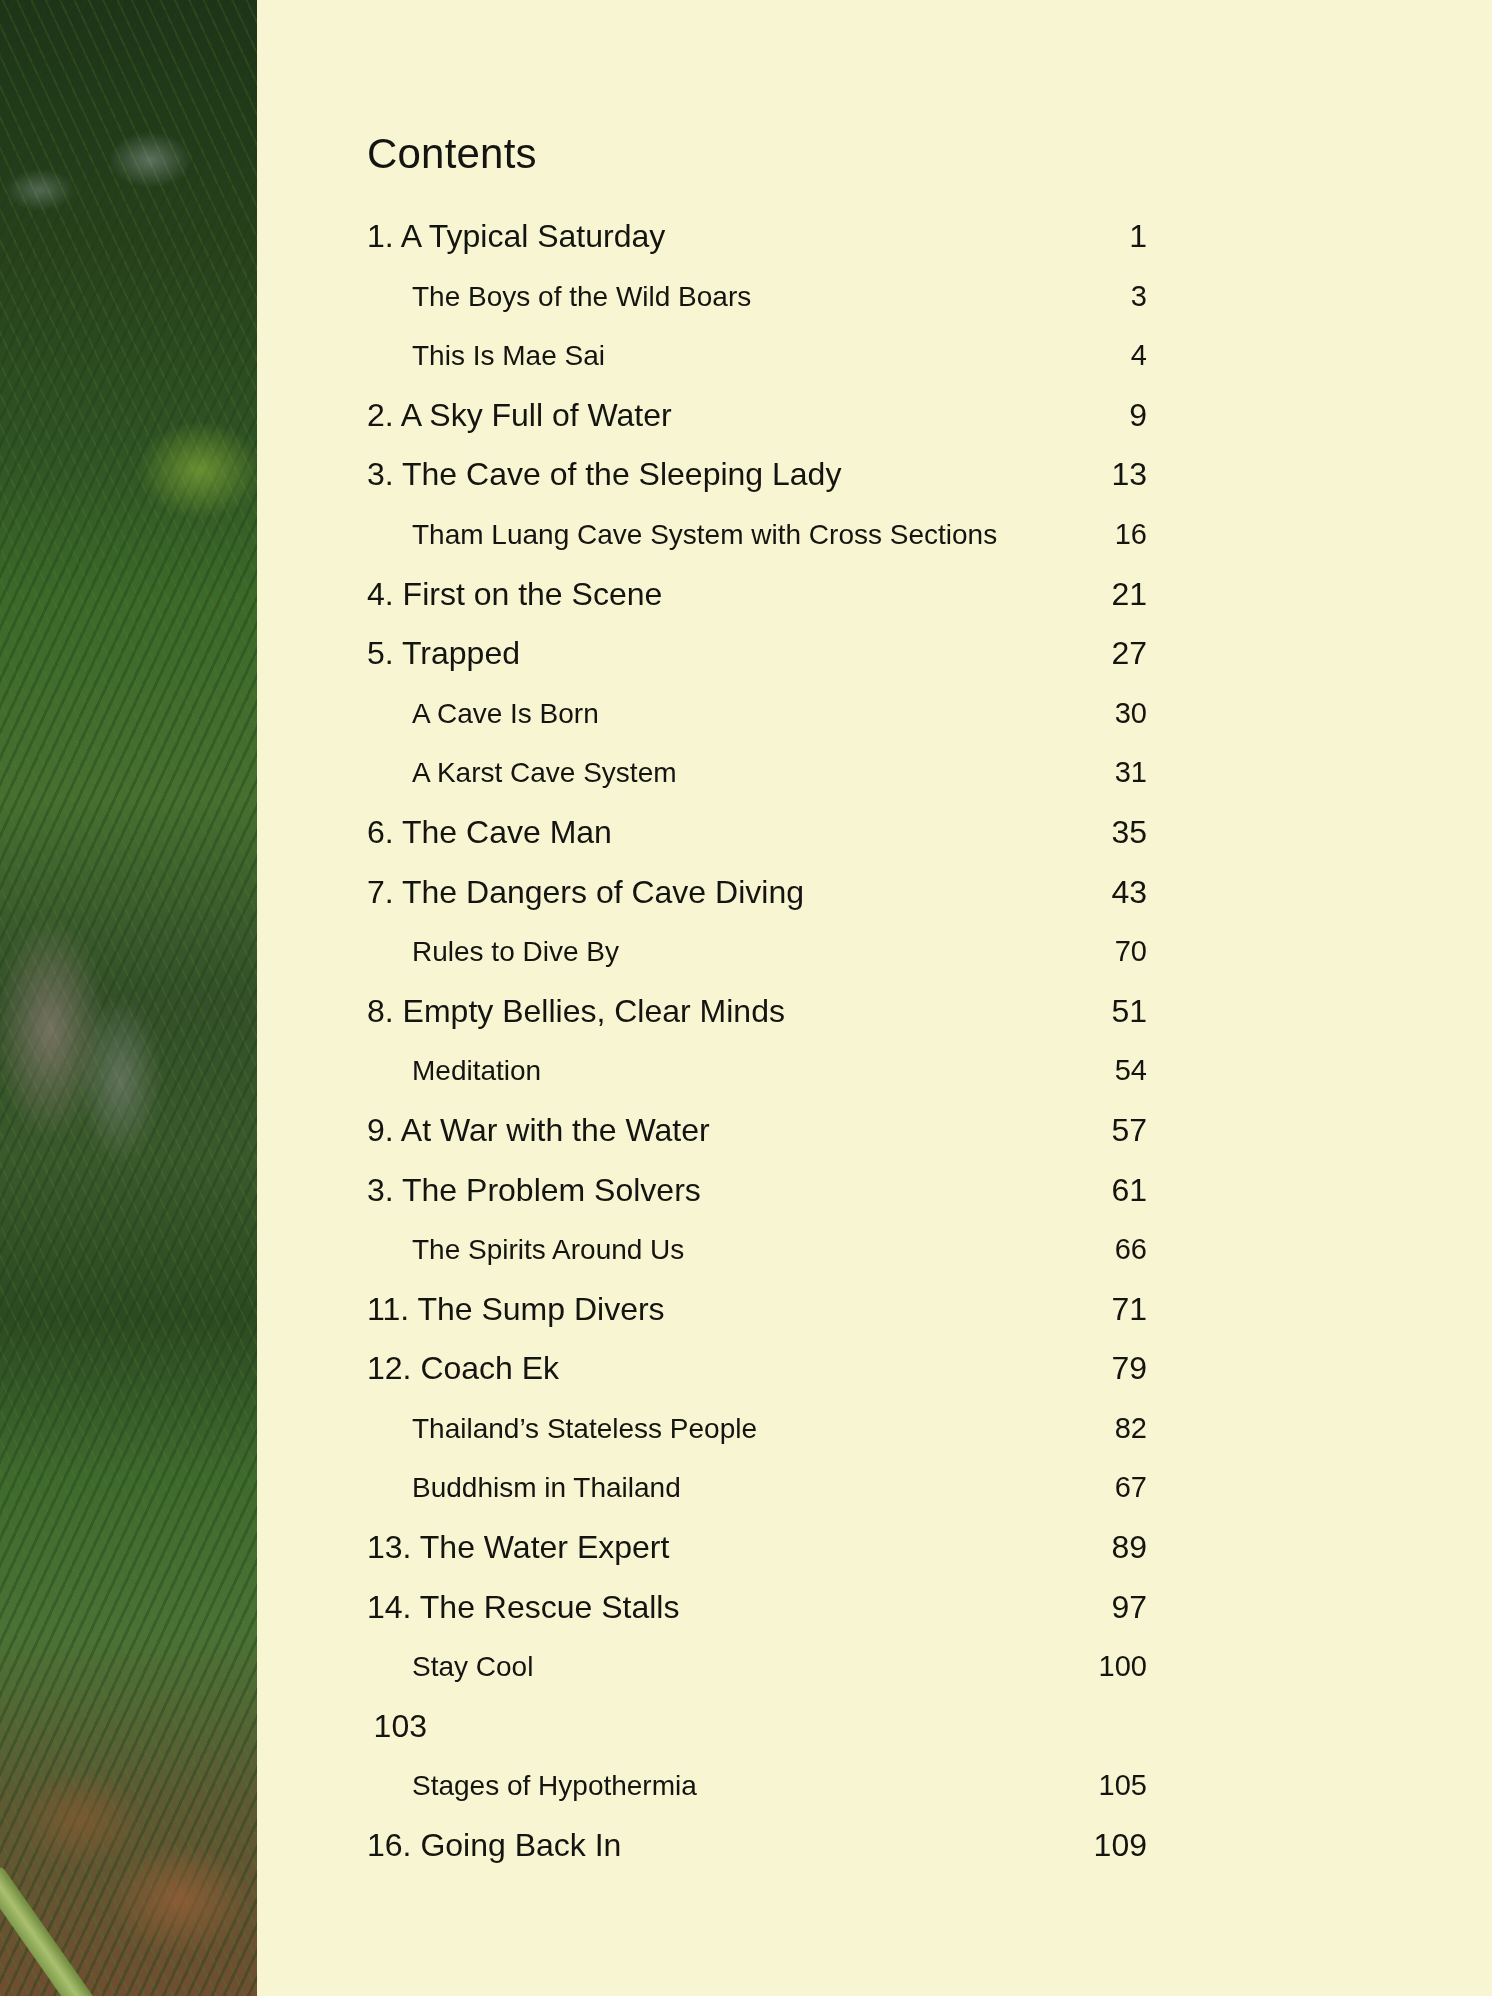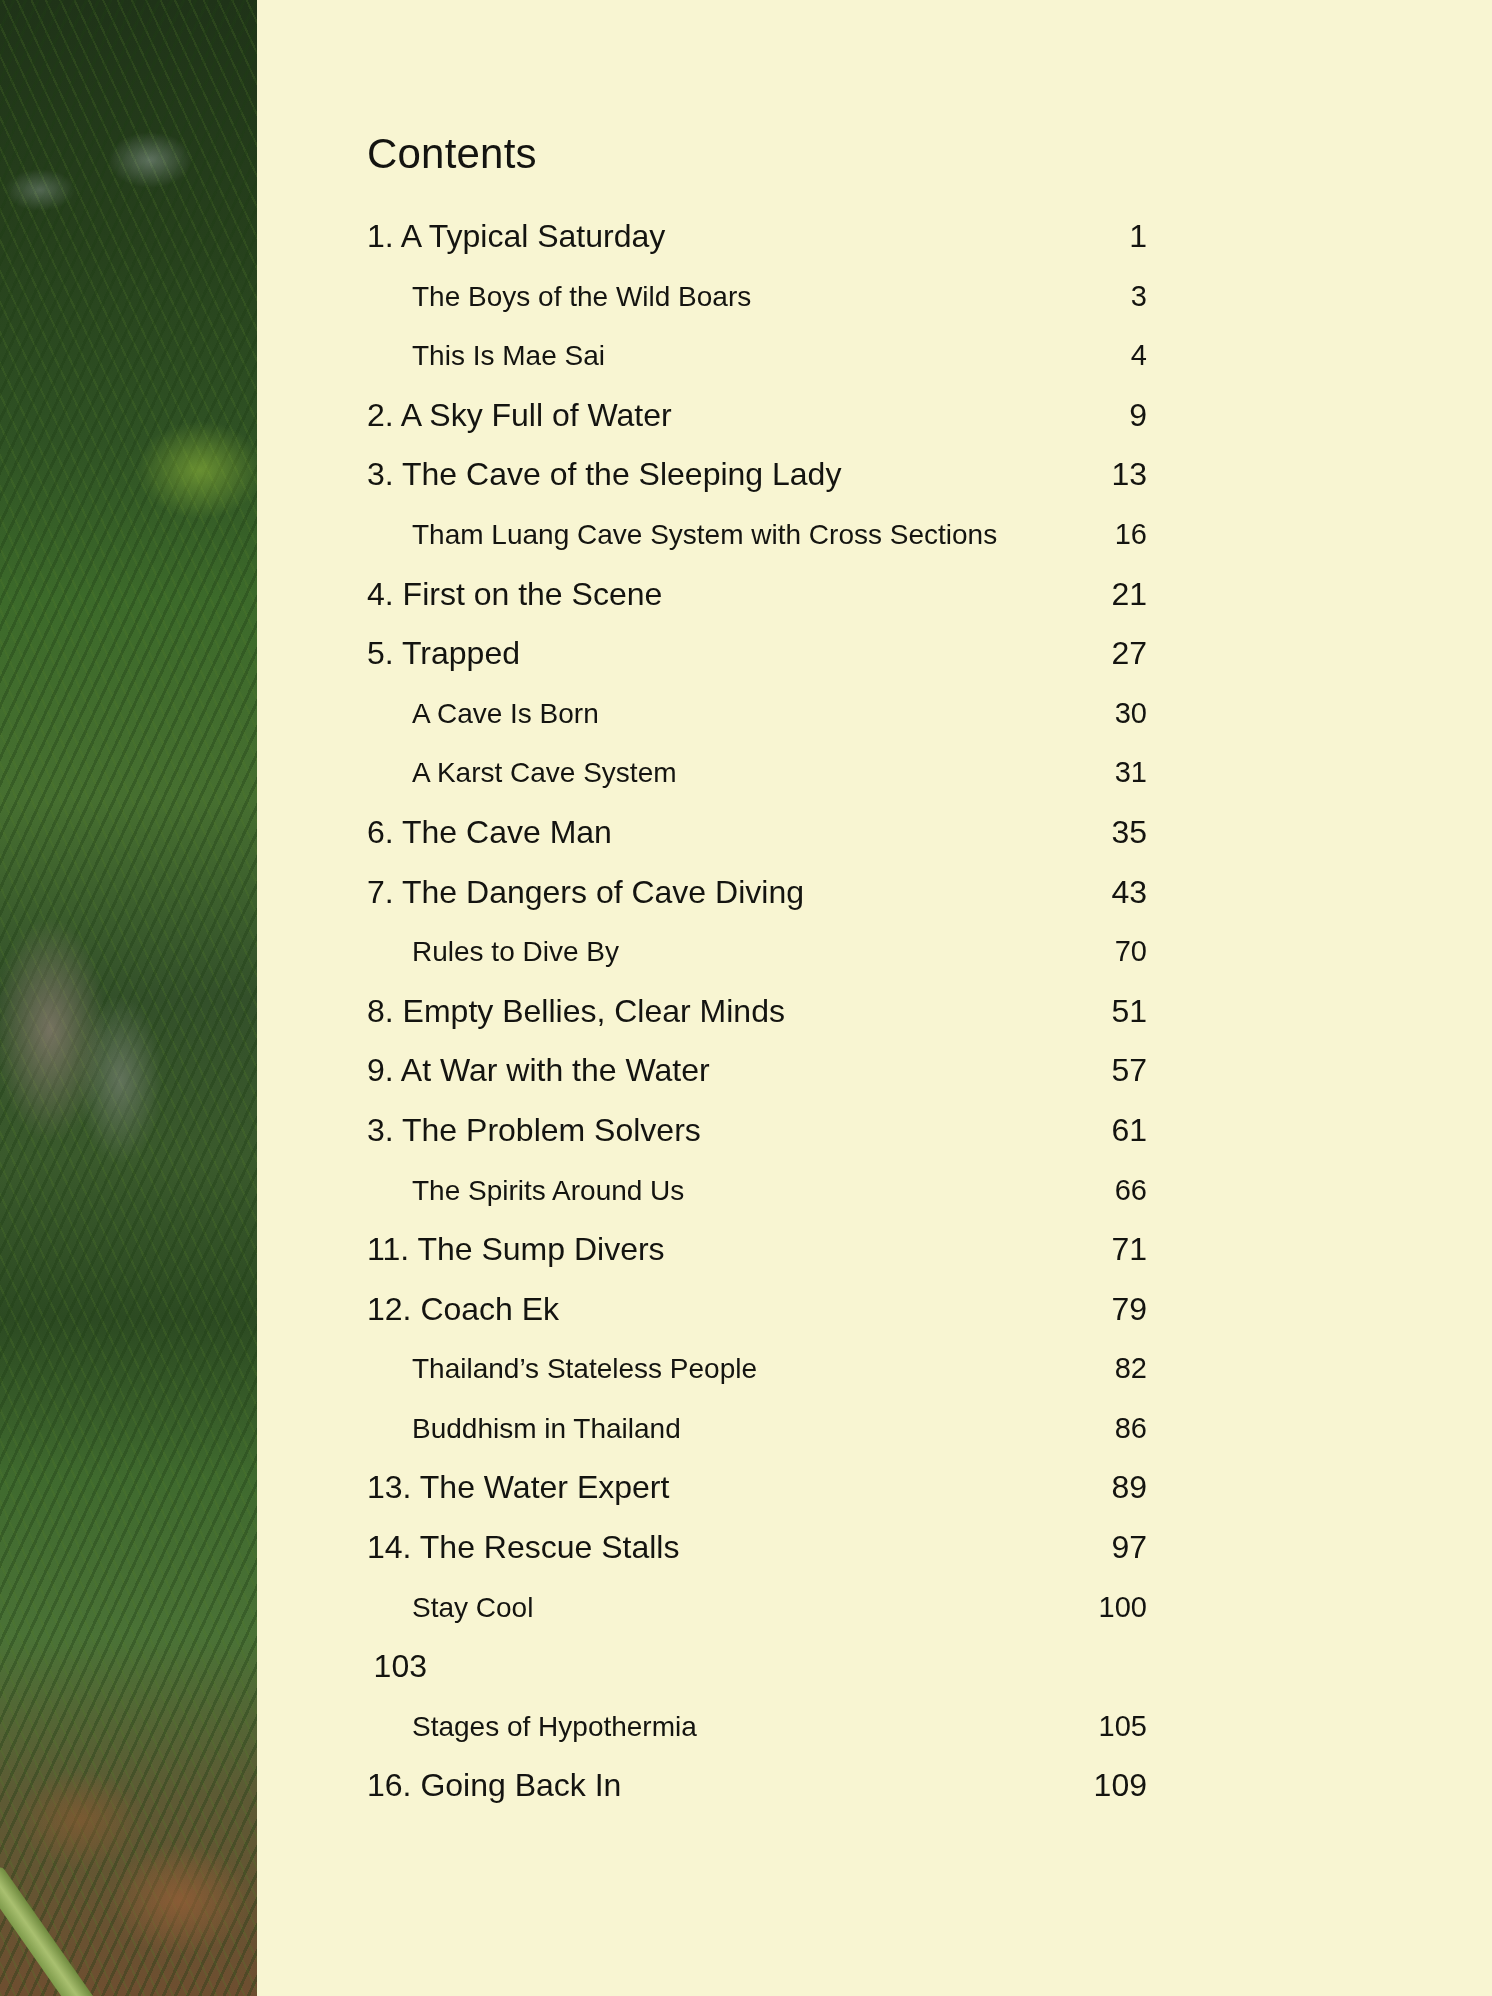--- a/index.html
+++ b/index.html
@@ -170,20 +170,24 @@
         <span class="toc-page">43</span>
       </li>
     <li class="toc-row section">
         <span class="toc-label">Rules to Dive By</span>
         <span class="toc-page">70</span>
       </li>
     <li class="toc-row chapter">
         <span class="toc-label">8. Empty Bellies, Clear Minds</span>
         <span class="toc-page">51</span>
       </li>
+    <li class="toc-row section">
+        <span class="toc-label">Meditation</span>
+        <span class="toc-page">54</span>
+      </li>
     <li class="toc-row chapter">
         <span class="toc-label">9. At War with the Water</span>
         <span class="toc-page">57</span>
       </li>
     <li class="toc-row chapter">
         <span class="toc-label">3. The Problem Solvers</span>
         <span class="toc-page">61</span>
       </li>
     <li class="toc-row section">
         <span class="toc-label">The Spirits Around Us</span>
@@ -196,21 +200,21 @@
     <li class="toc-row chapter">
         <span class="toc-label">12. Coach Ek</span>
         <span class="toc-page">79</span>
       </li>
     <li class="toc-row section">
         <span class="toc-label">Thailand’s Stateless People</span>
         <span class="toc-page">82</span>
       </li>
     <li class="toc-row section">
         <span class="toc-label">Buddhism in Thailand</span>
-        <span class="toc-page">86</span>
+        <span class="toc-page">67</span>
       </li>
     <li class="toc-row chapter">
         <span class="toc-label">13. The Water Expert</span>
         <span class="toc-page">89</span>
       </li>
     <li class="toc-row chapter">
         <span class="toc-label">14. The Rescue Stalls</span>
         <span class="toc-page">97</span>
       </li>
     <li class="toc-row section">

